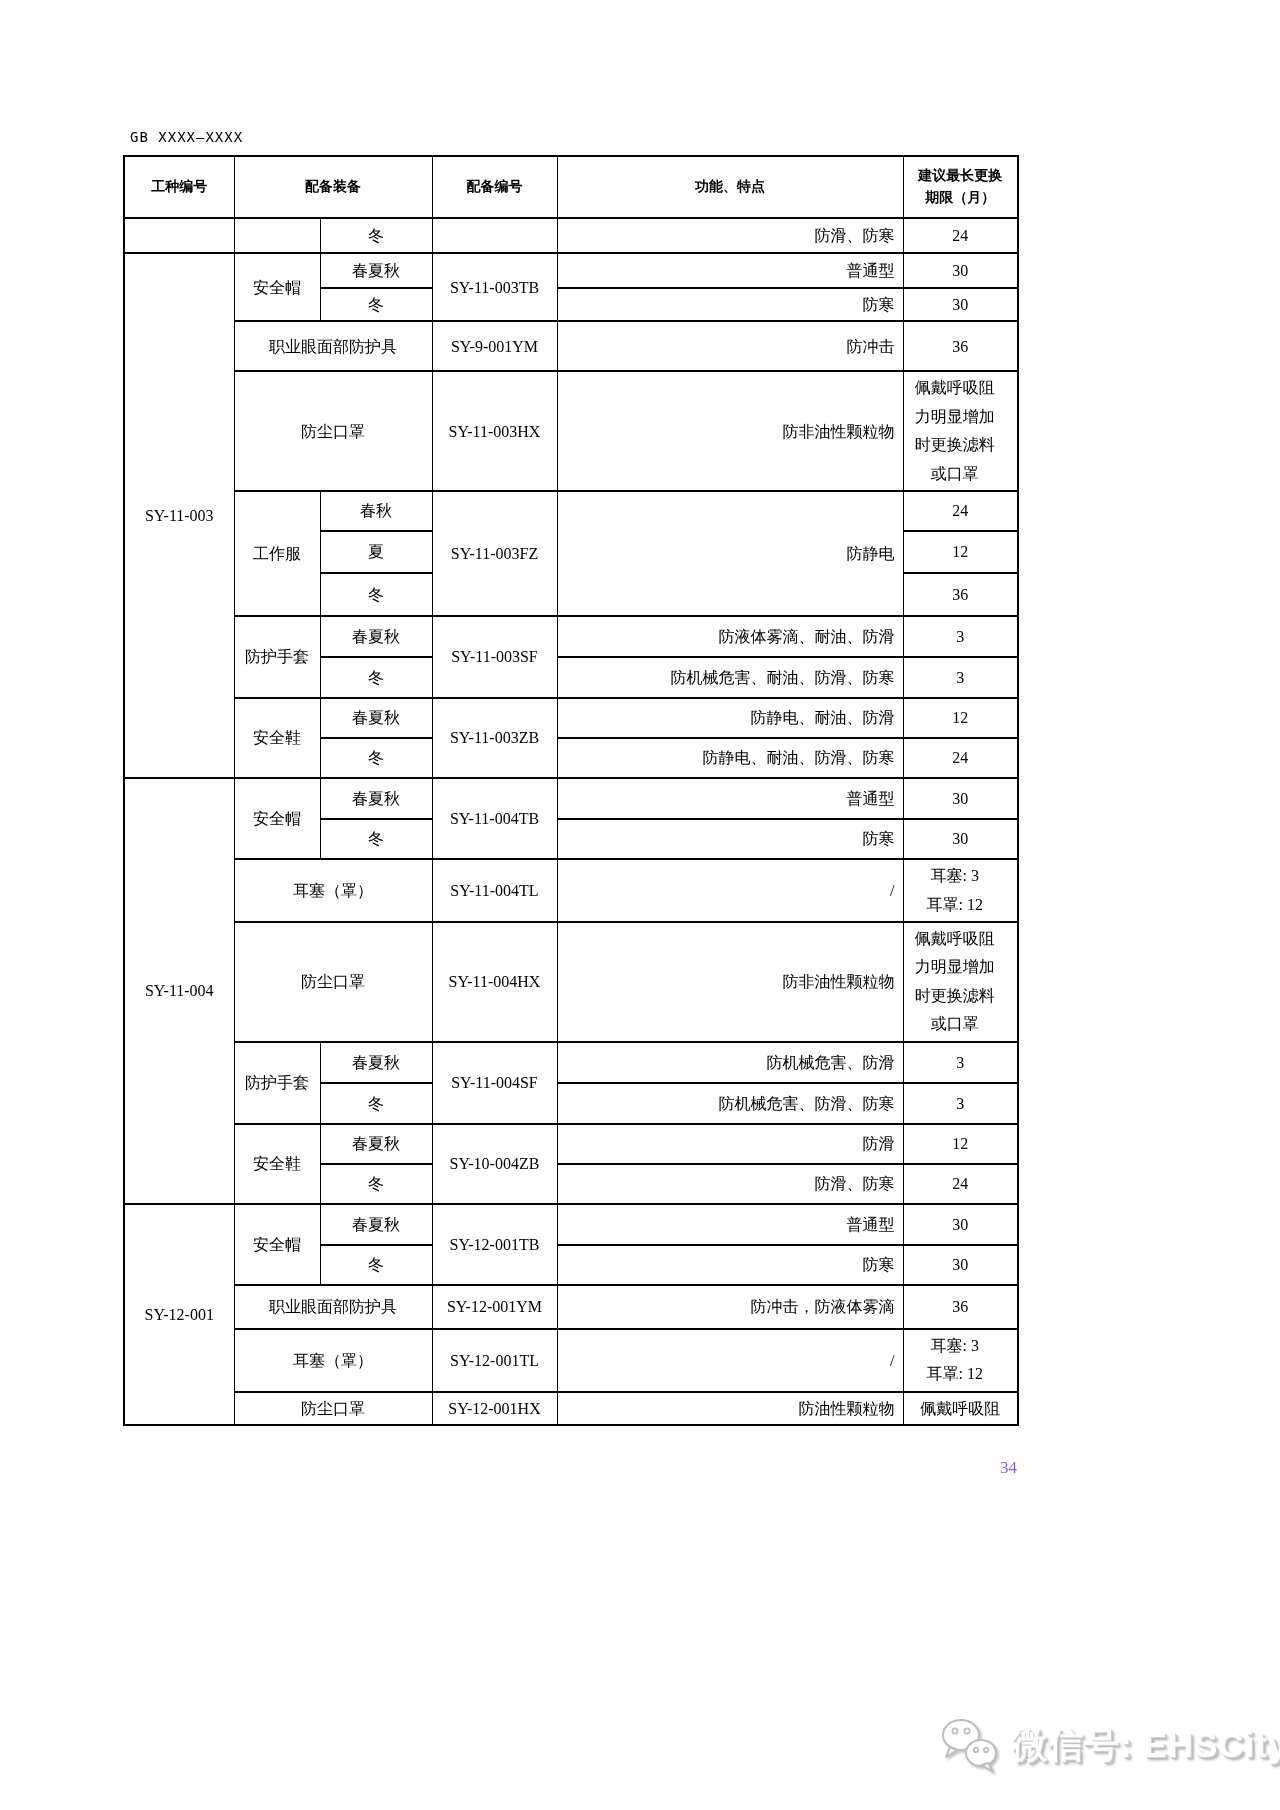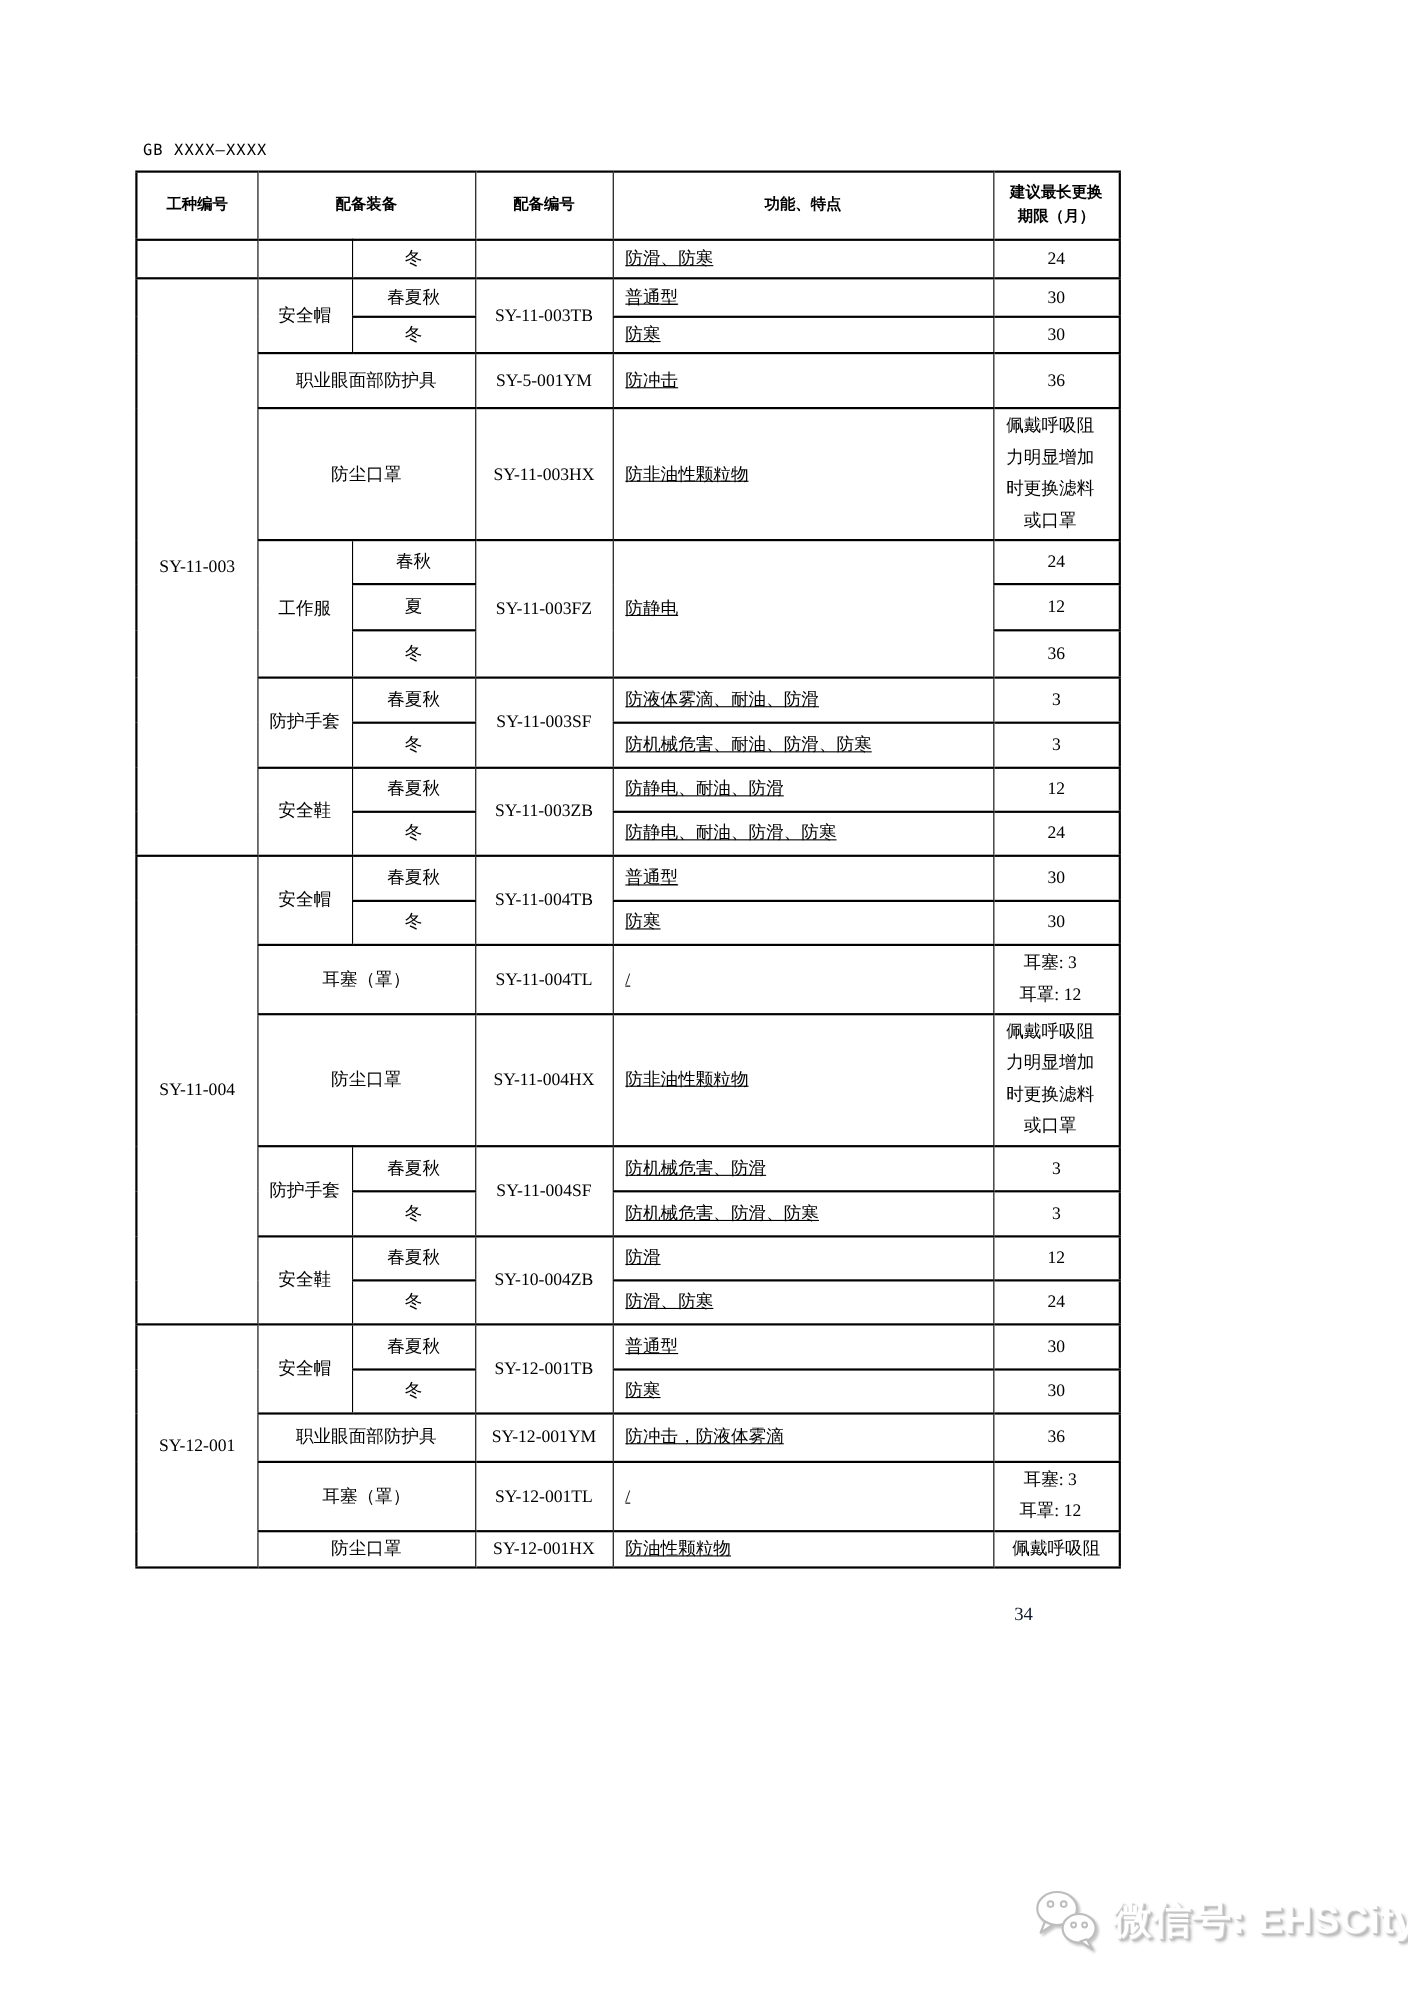--- a/index.html
+++ b/index.html
@@ -36,33 +36,32 @@
     word-break:break-all;
     overflow:hidden;
   }
   table.main th {
     font-size:14px;
     font-weight:bold;
     line-height:1.55;
     padding:4px 8px;
   }
   table.main td.fn {
-    text-align:left;
+    text-align:right;
     padding-left:11px;
     padding-right:8px;
-    text-decoration:underline;
   }
   table.main td.wrap {
     line-height:1.78;
     padding-left:8px;
     padding-right:19px;
   }
   .pgnum {
-    position:absolute; left:922px; top:1458px;
-    font-size:17px; color:#0f172a;
+    position:absolute; left:1000px; top:1458px;
+    font-size:17px; color:#8b5cf6;
   }
   .watermark {
     position:absolute; left:938px; top:1716px;
     display:flex; align-items:center; gap:10px;
   }
   .watermark svg { filter:drop-shadow(2px 2px 1px #c6c6c6); }
   .wm-text {
     font-family:"Liberation Sans","DejaVu Sans",sans-serif;
     font-size:35px; font-weight:bold;
     color:#ffffff;
@@ -112,21 +111,21 @@
     <td class="fn">普通型</td>
     <td>30</td>
   </tr>
   <tr style="height:33px">
     <td>冬</td>
     <td class="fn">防寒</td>
     <td>30</td>
   </tr>
   <tr style="height:50px">
     <td colspan="2">职业眼面部防护具</td>
-    <td>SY-5-001YM</td>
+    <td>SY-9-001YM</td>
     <td class="fn">防冲击</td>
     <td>36</td>
   </tr>
   <tr style="height:115px">
     <td colspan="2">防尘口罩</td>
     <td>SY-11-003HX</td>
     <td class="fn">防非油性颗粒物</td>
     <td class="wrap">佩戴呼吸阻力明显增加时更换滤料或口罩</td>
   </tr>
   <tr style="height:40px">

